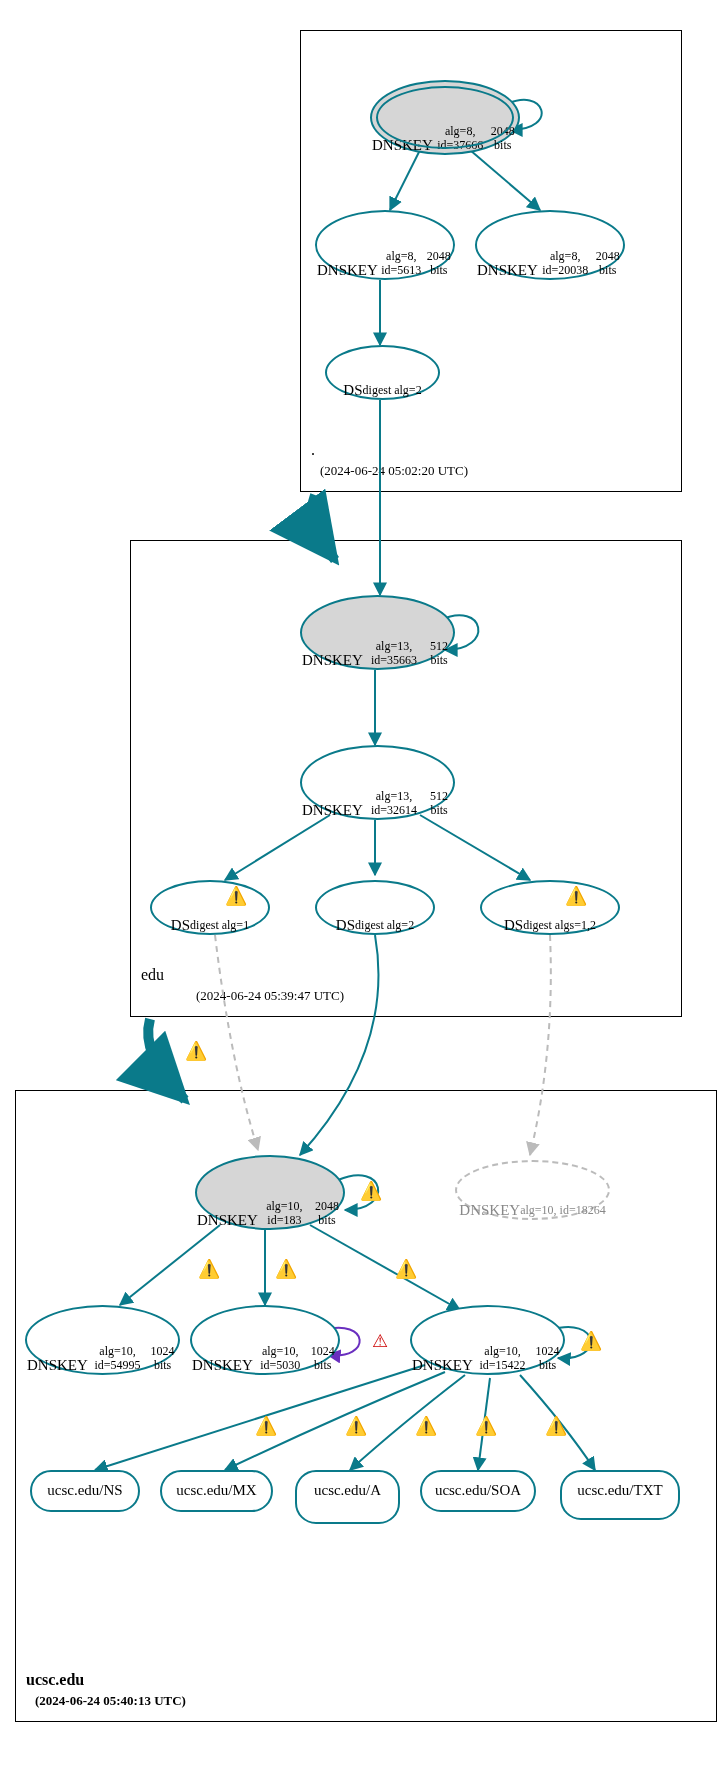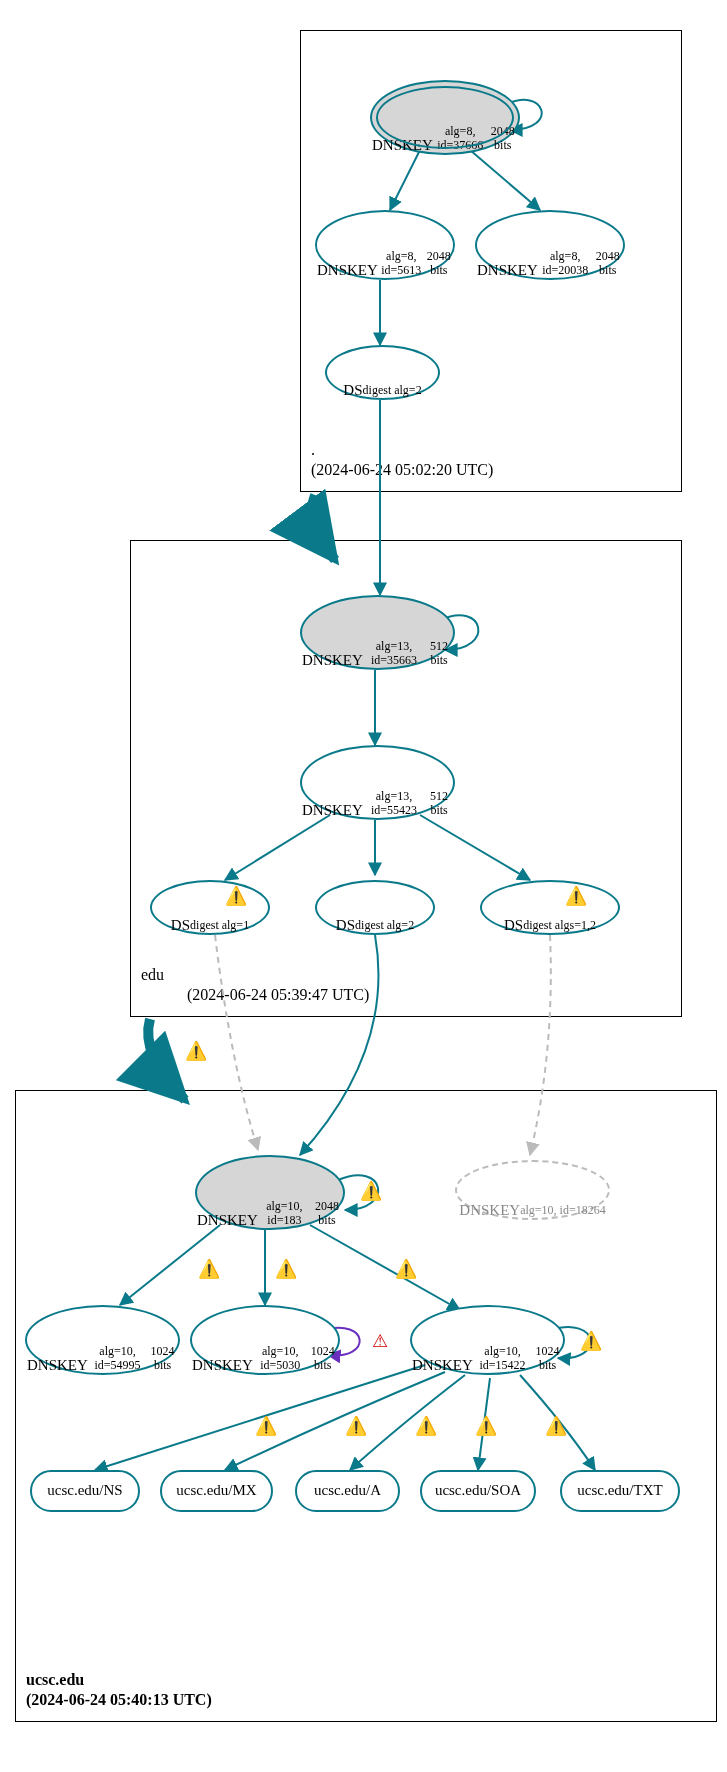--- a/index.html
+++ b/index.html
@@ -17,22 +17,22 @@
     background: #fff;
   }
   .zone-label {
     position: absolute;
     left: 10px;
     font-size: 16px;
     color: #000;
   }
   .zone-time {
     position: absolute;
-    left: 10px;
-    font-size: 16px;
+    left: 19px;
+    font-size: 13px;
     color: #000;
   }
   .node {
     position: absolute;
     border: 2px solid #0a7a8a;
     border-radius: 50%;
     background: #fff;
     text-align: center;
     display: flex;
     justify-content: center;
@@ -158,21 +158,21 @@
   <span class="sub">digest alg=2</span>
 </div>
 
 <div class="node sep" style="left:300px; top:595px; width:155px; height:75px;">
   <span class="title">DNSKEY</span>
   <span class="sub">alg=13, id=35663</span>
   <span class="sub">512 bits</span>
 </div>
 <div class="node" style="left:300px; top:745px; width:155px; height:75px;">
   <span class="title">DNSKEY</span>
-  <span class="sub">alg=13, id=55423</span>
+  <span class="sub">alg=13, id=32614</span>
   <span class="sub">512 bits</span>
 </div>
 <div class="node" style="left:150px; top:880px; width:120px; height:55px;">
   <span class="title">DS</span>
   <span class="sub">digest alg=1</span>
 </div>
 <div class="node" style="left:315px; top:880px; width:120px; height:55px;">
   <span class="title">DS</span>
   <span class="sub">digest alg=2</span>
 </div>
@@ -201,23 +201,23 @@
   <span class="sub">1024 bits</span>
 </div>
 <div class="node" style="left:410px; top:1305px; width:155px; height:70px;">
   <span class="title">DNSKEY</span>
   <span class="sub">alg=10, id=15422</span>
   <span class="sub">1024 bits</span>
 </div>
 
 <div class="rr" style="left:30px;  top:1470px; width:110px; height:42px;">ucsc.edu/NS</div>
 <div class="rr" style="left:160px; top:1470px; width:113px; height:42px;">ucsc.edu/MX</div>
-<div class="rr" style="left:295px; top:1470px; width:105px; height:42px;">ucsc.edu/A</div>
+<div class="rr" style="left:295px; top:1470px; width:105px; height:54px;">ucsc.edu/A</div>
 <div class="rr" style="left:420px; top:1470px; width:116px; height:42px;">ucsc.edu/SOA</div>
-<div class="rr" style="left:560px; top:1470px; width:120px; height:42px;">ucsc.edu/TXT</div>
+<div class="rr" style="left:560px; top:1470px; width:120px; height:50px;">ucsc.edu/TXT</div>
 
 <span class="warn" style="left:225px; top:885px;">⚠️</span>
 <span class="warn" style="left:565px; top:885px;">⚠️</span>
 <span class="warn" style="left:185px; top:1040px;">⚠️</span>
 <span class="warn" style="left:360px; top:1180px;">⚠️</span>
 <span class="warn" style="left:198px; top:1258px;">⚠️</span>
 <span class="warn" style="left:275px; top:1258px;">⚠️</span>
 <span class="warn" style="left:395px; top:1258px;">⚠️</span>
 <span class="err" style="left:372px; top:1330px; color:#c00;">⚠</span>
 <span class="warn" style="left:580px; top:1330px;">⚠️</span>

